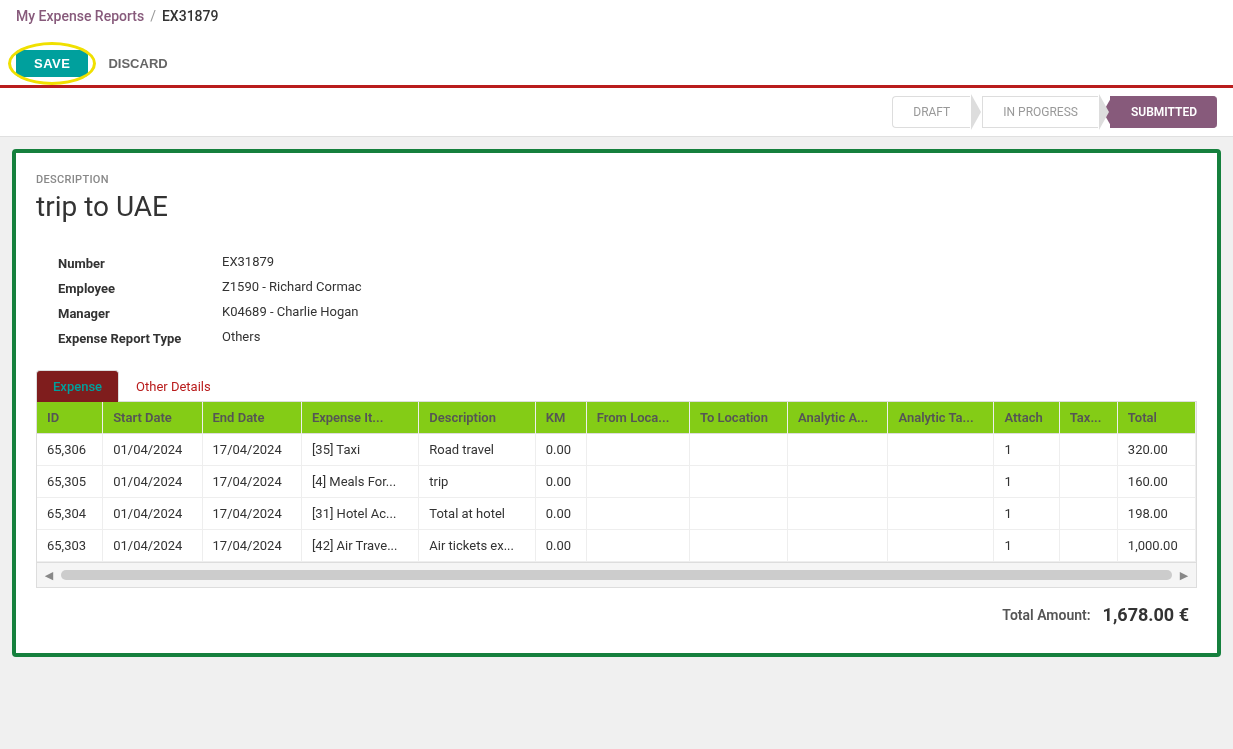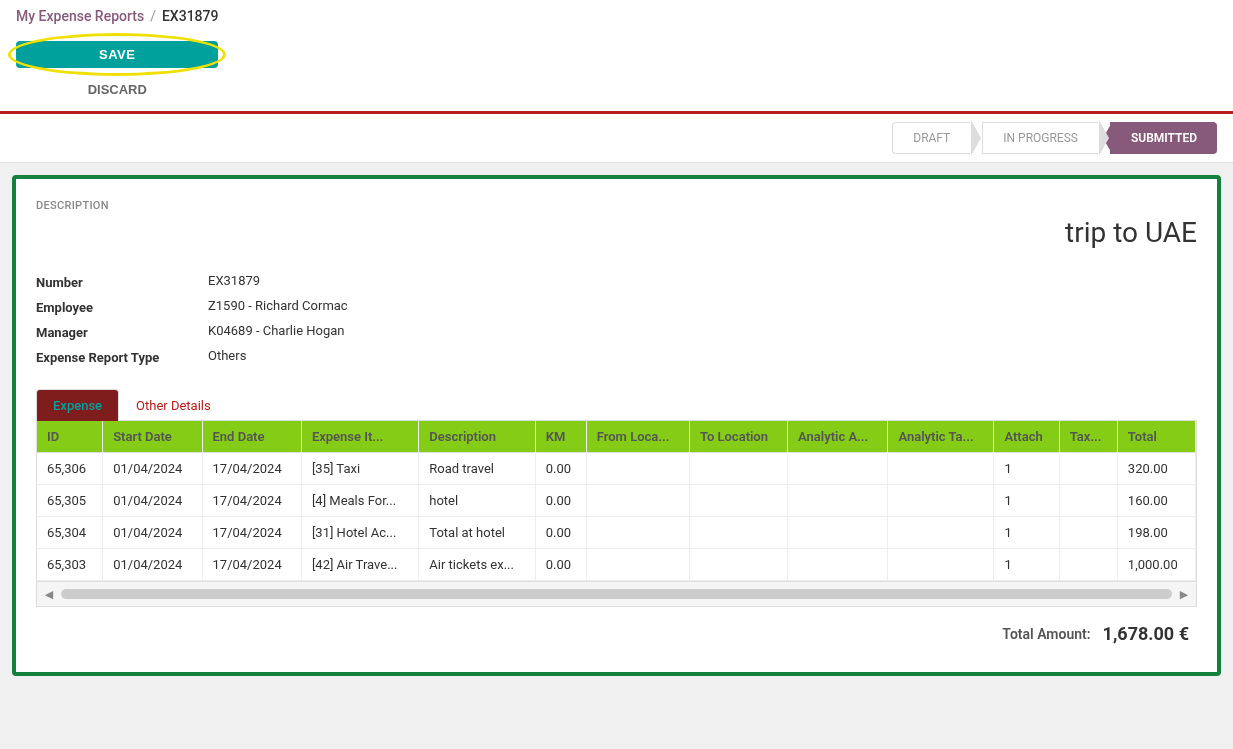--- a/index.html
+++ b/index.html
@@ -22,22 +22,21 @@
       color: #875a7b;
       font-weight: 500;
     }
 
     .breadcrumb-separator { color: #999; font-weight: 400; }
     .breadcrumb-current { color: #333; font-weight: 500; }
 
     .action-buttons {
       display: flex;
       gap: 8px;
-      margin-top: 11px;
-      flex-direction: column;
+      margin-top: 20px;
     }
 
     .btn-save {
       background: #00a09d;
       color: #fff;
       border: none;
       padding: 6px 18px;
       border-radius: 4px;
       cursor: pointer;
       font-weight: 700;
@@ -129,30 +128,30 @@
       margin-bottom: 4px;
       font-weight: 500;
       text-transform: uppercase;
       letter-spacing: 0.3px;
     }
 
     .form-title {
       font-size: 28px;
       font-weight: 400;
       color: #333;
-      margin-bottom: 24px;
-      text-align: right;
+      margin-bottom: 31px;
     }
 
     .form-fields {
       display: grid;
       grid-template-columns: 160px 1fr;
-      gap: 8px 12px;
+      gap: 8px 4px;
       margin-bottom: 24px;
       max-width: 500px;
+      margin-left: 22px;
     }
 
     .field-label {
       font-weight: 700;
       font-size: 13px;
       color: #333;
       padding-top: 2px;
     }
 
     .field-value {
@@ -350,21 +349,21 @@
             <td></td>
             <td>1</td>
             <td></td>
             <td>320.00</td>
           </tr>
           <tr>
             <td>65,305</td>
             <td>01/04/2024</td>
             <td>17/04/2024</td>
             <td>[4] Meals For...</td>
-            <td>hotel</td>
+            <td>trip</td>
             <td>0.00</td>
             <td></td>
             <td></td>
             <td></td>
             <td></td>
             <td>1</td>
             <td></td>
             <td>160.00</td>
           </tr>
           <tr>

